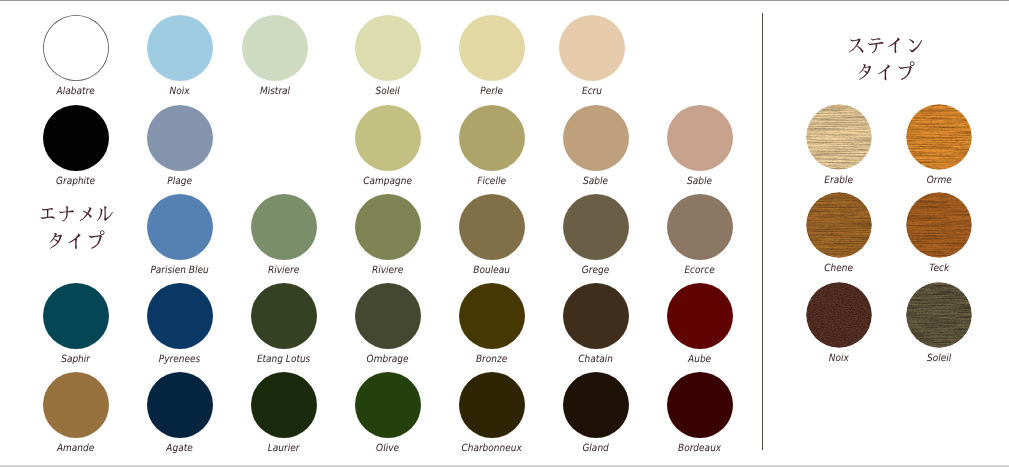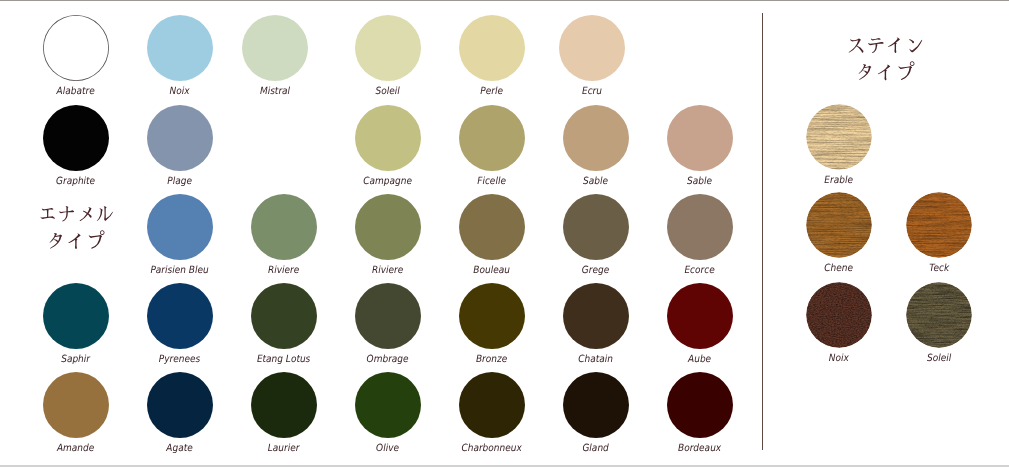--- a/index.html
+++ b/index.html
@@ -250,20 +250,28 @@
     <div class="lbl">Bordeaux</div>
   </div>
   <div class="swatch stain" style="left:805.7px;top:104px">
     <svg class="disc" width="66" height="66" viewBox="0 0 66 66">
       <circle cx="33" cy="33" r="32.8" fill="#F2D4A0"></circle>
       <circle cx="33" cy="33" r="32.8" fill="#C08C4A" opacity="0.42" filter="url(#wg-erable)"></circle>
       <circle cx="33" cy="33" r="32.8" fill="#9A5E26" opacity="0.14" filter="url(#wf-erable)"></circle>
     </svg>
     <div class="lbl">Erable</div>
   </div>
+  <div class="swatch stain" style="left:906.2px;top:104px">
+    <svg class="disc" width="66" height="66" viewBox="0 0 66 66">
+      <circle cx="33" cy="33" r="32.8" fill="#EA9230"></circle>
+      <circle cx="33" cy="33" r="32.8" fill="#A85108" opacity="0.45" filter="url(#wg-orme)"></circle>
+      <circle cx="33" cy="33" r="32.8" fill="#6E2D05" opacity="0.18" filter="url(#wf-orme)"></circle>
+    </svg>
+    <div class="lbl">Orme</div>
+  </div>
   <div class="swatch stain" style="left:805.7px;top:192px">
     <svg class="disc" width="66" height="66" viewBox="0 0 66 66">
       <circle cx="33" cy="33" r="32.8" fill="#A86D2B"></circle>
       <circle cx="33" cy="33" r="32.8" fill="#5A3209" opacity="0.42" filter="url(#wg-chene)"></circle>
       <circle cx="33" cy="33" r="32.8" fill="#3F2105" opacity="0.18" filter="url(#wf-chene)"></circle>
     </svg>
     <div class="lbl">Chene</div>
   </div>
   <div class="swatch stain" style="left:906.2px;top:192px">
     <svg class="disc" width="66" height="66" viewBox="0 0 66 66">

